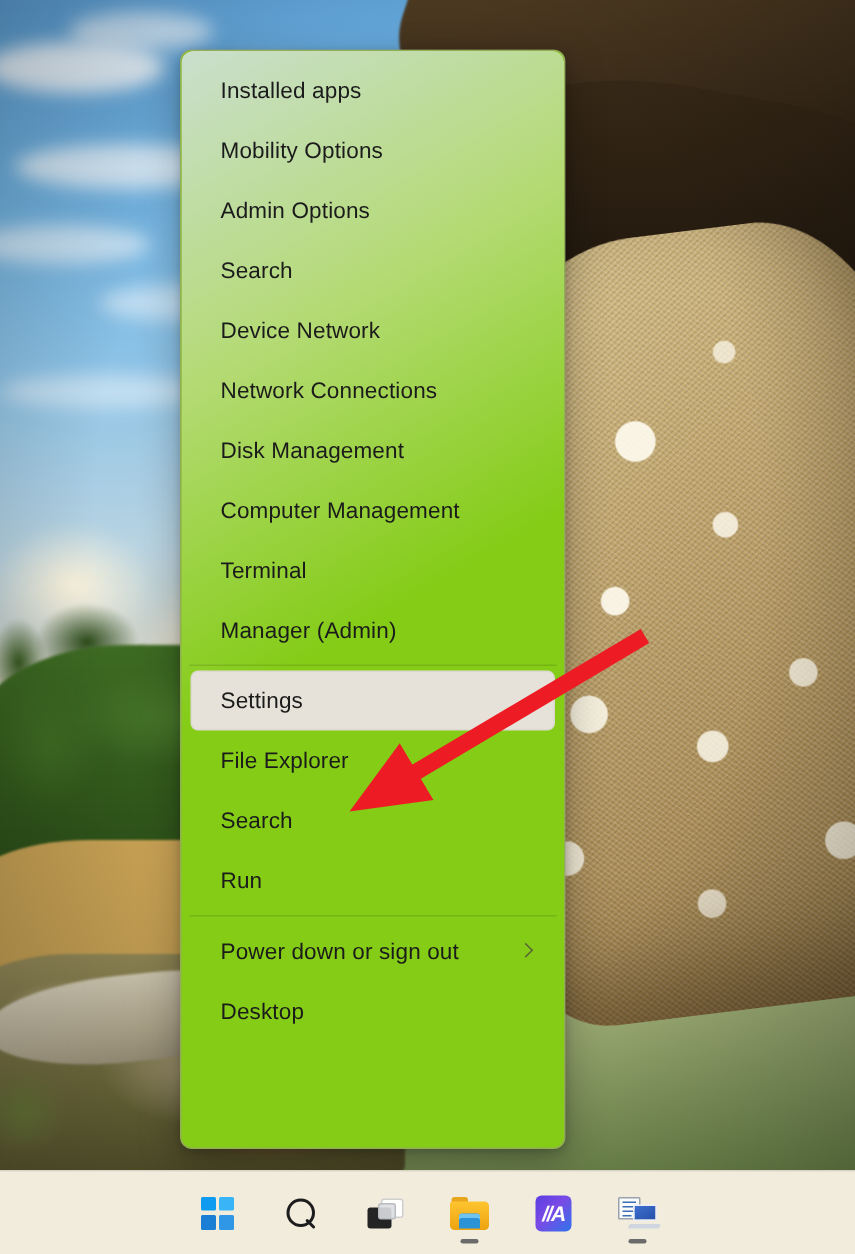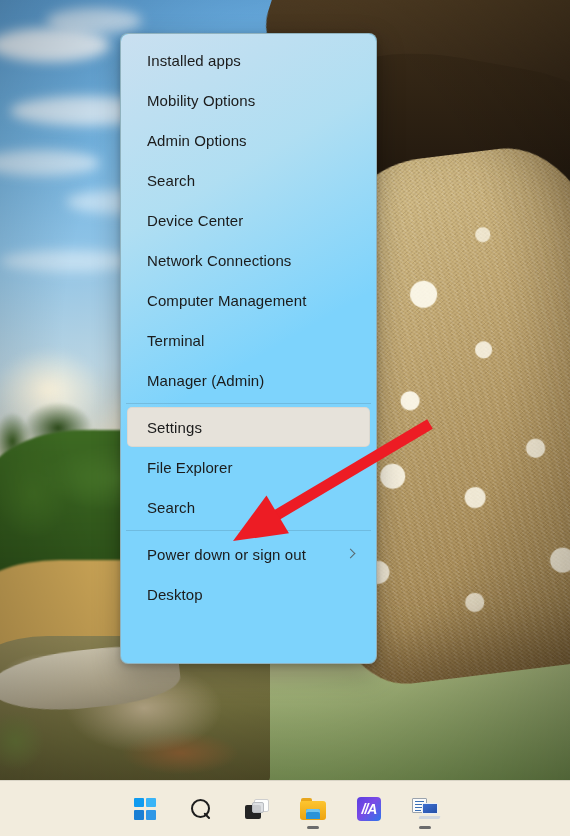--- a/index.html
+++ b/index.html
@@ -156,22 +156,22 @@
   .vignette{
     inset:0;
     background:radial-gradient(ellipse at 50% 45%, rgba(0,0,0,0) 55%, rgba(0,0,0,.28) 100%);
     pointer-events:none;
   }
 
   
   #winx-menu{
     position:absolute;
     left:120px; top:33px;
-    width:257px; height:631px;
-    background:#7dd3fc;
+    width:257px; height:733px;
+    background:#84cc16;
     border:1px solid rgba(160,152,138,.55);
     border-radius:8px;
     box-shadow:0 10px 28px rgba(0,0,0,.30), 0 2px 6px rgba(0,0,0,.18);
     padding:6px 4px;
     overflow:hidden;
   }
   #winx-menu::before{
     content:"";
     position:absolute; inset:0;
     border-radius:8px;
@@ -372,43 +372,49 @@
       <div class="menu-item">
         <span class="label">Mobility Options</span>
       </div>
       <div class="menu-item">
         <span class="label">Admin Options</span>
       </div>
       <div class="menu-item">
         <span class="label">Search</span>
       </div>
       <div class="menu-item">
-        <span class="label">Device Center</span>
+        <span class="label">Device Network</span>
       </div>
       <div class="menu-item">
         <span class="label">Network Connections</span>
+      </div>
+      <div class="menu-item">
+        <span class="label">Disk Management</span>
       </div>
       <div class="menu-item">
         <span class="label">Computer Management</span>
       </div>
       <div class="menu-item">
         <span class="label">Terminal</span>
       </div>
       <div class="menu-item">
         <span class="label">Manager (Admin)</span>
       </div>
       <div class="menu-sep"></div>
       <div class="menu-item selected">
         <span class="label">Settings</span>
       </div>
       <div class="menu-item">
         <span class="label">File Explorer</span>
       </div>
       <div class="menu-item">
         <span class="label">Search</span>
+      </div>
+      <div class="menu-item">
+        <span class="label">Run</span>
       </div>
       <div class="menu-sep"></div>
       <div class="menu-item">
         <span class="label">Power down or sign out</span>
         <span class="chev"></span>
       </div>
       <div class="menu-item">
         <span class="label">Desktop</span>
       </div>
     </div>

